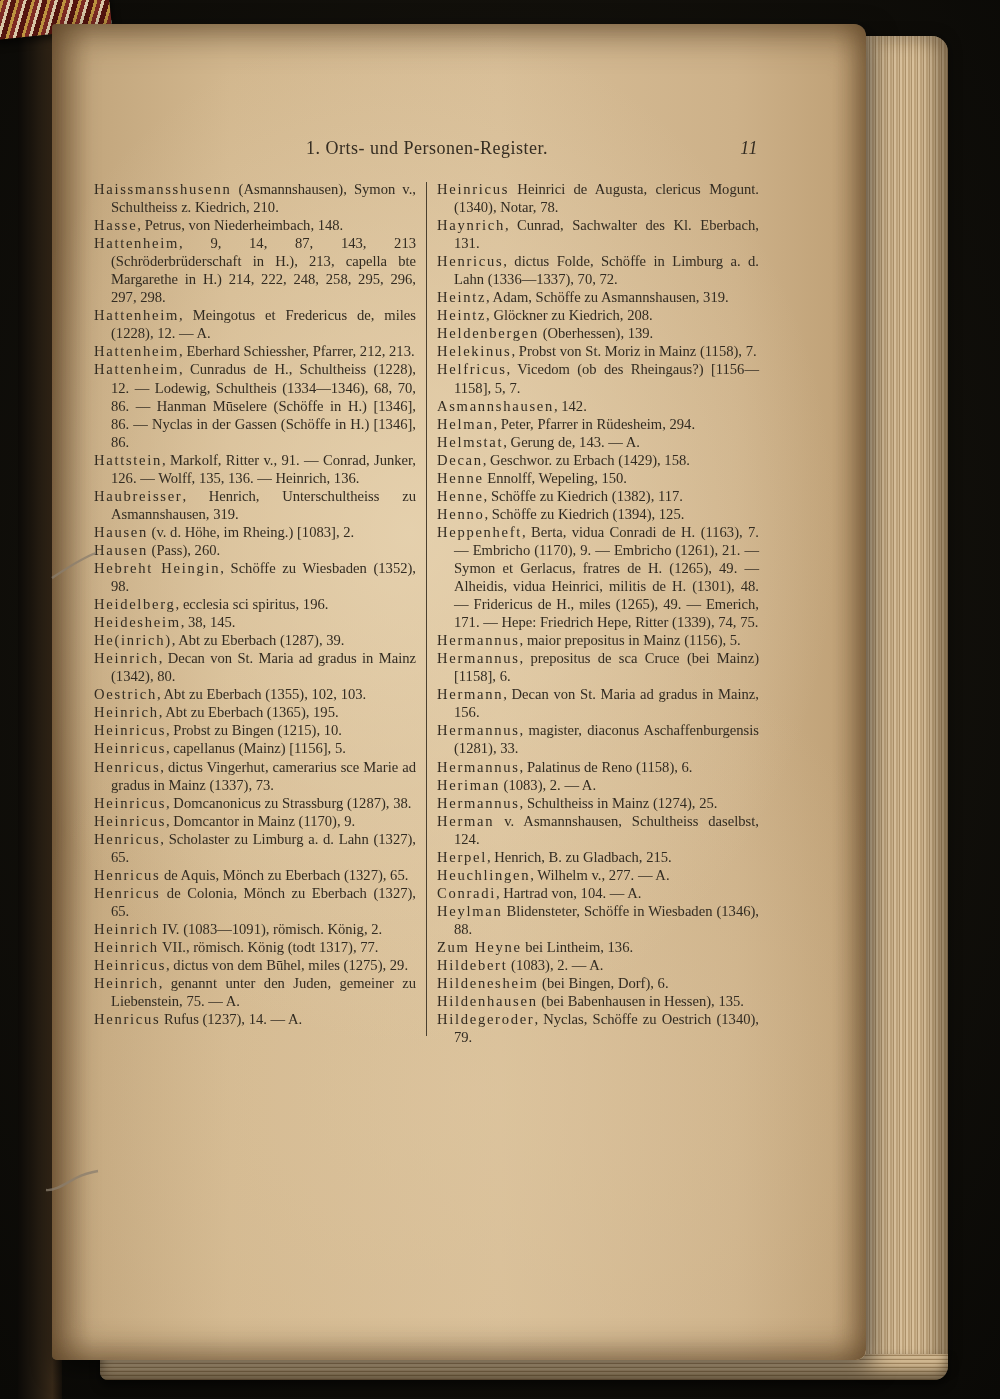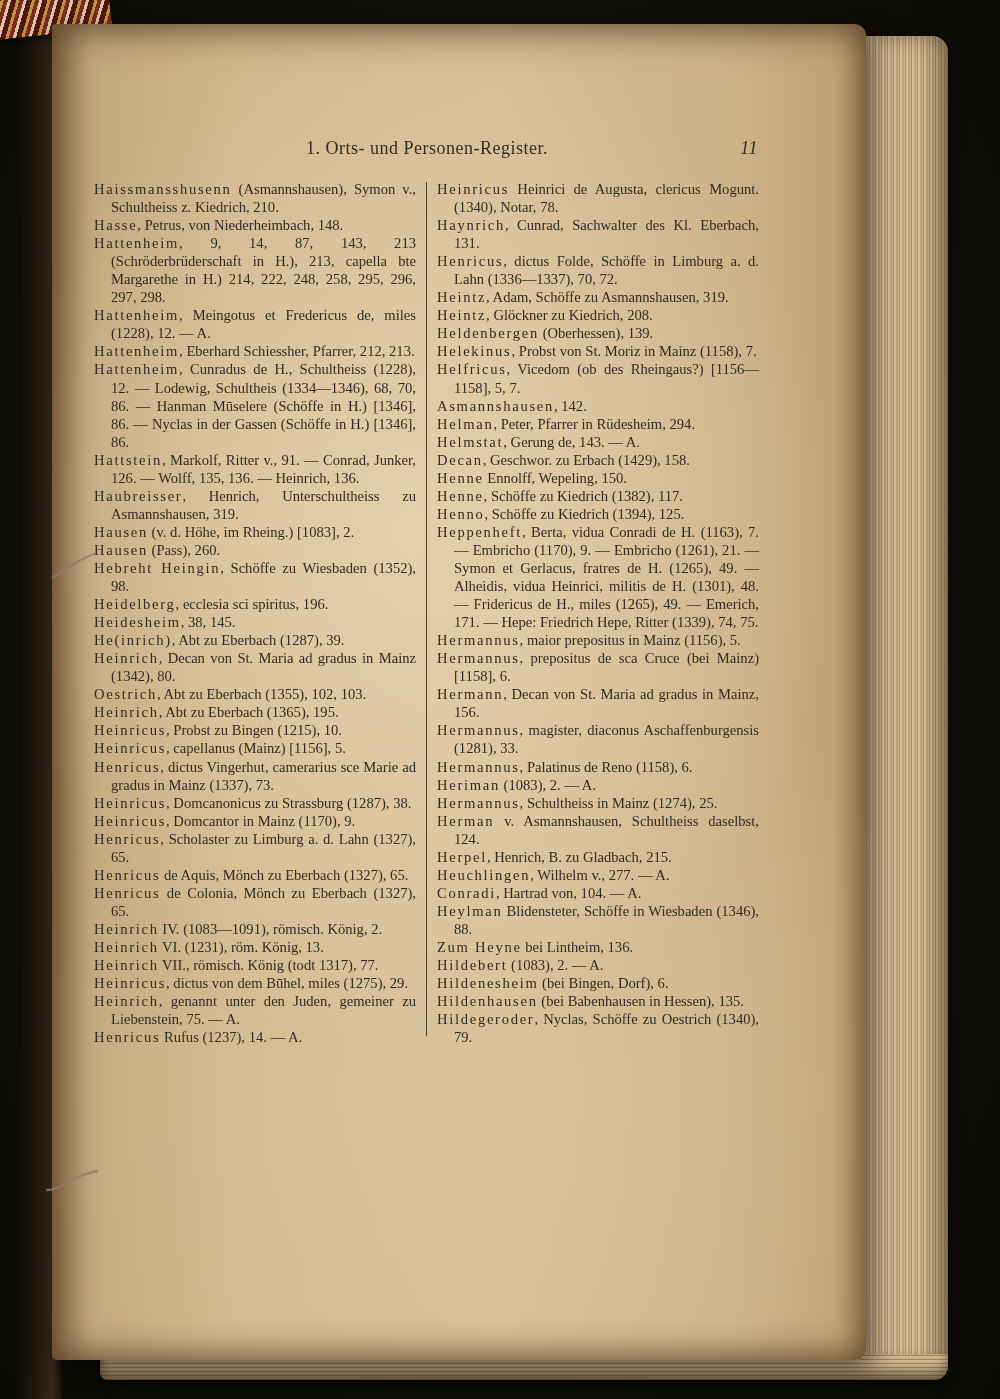--- a/index.html
+++ b/index.html
@@ -103,21 +103,20 @@
           <p class="entry"><span class="head">Heinrich</span><span>, Abt zu Eberbach (1365), 195.</span></p>
           <p class="entry"><span class="head">Heinricus</span><span>, Probst zu Bingen (1215), 10.</span></p>
           <p class="entry"><span class="head">Heinricus</span><span>, capellanus (Mainz) [1156], 5.</span></p>
           <p class="entry"><span class="head">Henricus</span><span>, dictus Vingerhut, camerarius sce Marie ad gradus in Mainz (1337), 73.</span></p>
           <p class="entry"><span class="head">Heinricus</span><span>, Domcanonicus zu Strassburg (1287), 38.</span></p>
           <p class="entry"><span class="head">Heinricus</span><span>, Domcantor in Mainz (1170), 9.</span></p>
           <p class="entry"><span class="head">Henricus</span><span>, Scholaster zu Limburg a. d. Lahn (1327), 65.</span></p>
           <p class="entry"><span class="head">Henricus</span><span> de Aquis, Mönch zu Eberbach (1327), 65.</span></p>
           <p class="entry"><span class="head">Henricus</span><span> de Colonia, Mönch zu Eberbach (1327), 65.</span></p>
           <p class="entry"><span class="head">Heinrich</span><span> IV. (1083—1091), römisch. König, 2.</span></p>
-          <p class="entry"><span class="head">Heinrich</span><span> VI. (1231), röm. König, 13.</span></p>
           <p class="entry"><span class="head">Heinrich</span><span> VII., römisch. König (todt 1317), 77.</span></p>
           <p class="entry"><span class="head">Heinricus</span><span>, dictus von dem Būhel, miles (1275), 29.</span></p>
           <p class="entry"><span class="head">Heinrich</span><span>, genannt unter den Juden, gemeiner zu Liebenstein, 75. — A.</span></p>
           <p class="entry"><span class="head">Henricus</span><span> Rufus (1237), 14. — A.</span></p>
         </div>
       <div class="divider"></div>
       <div class="col">
           <p class="entry"><span class="head">Heinricus</span><span> Heinrici de Augusta, clericus Mogunt. (1340), Notar, 78.</span></p>
           <p class="entry"><span class="head">Haynrich</span><span>, Cunrad, Sachwalter des Kl. Eberbach, 131.</span></p>
           <p class="entry"><span class="head">Henricus</span><span>, dictus Folde, Schöffe in Limburg a. d. Lahn (1336—1337), 70, 72.</span></p>

